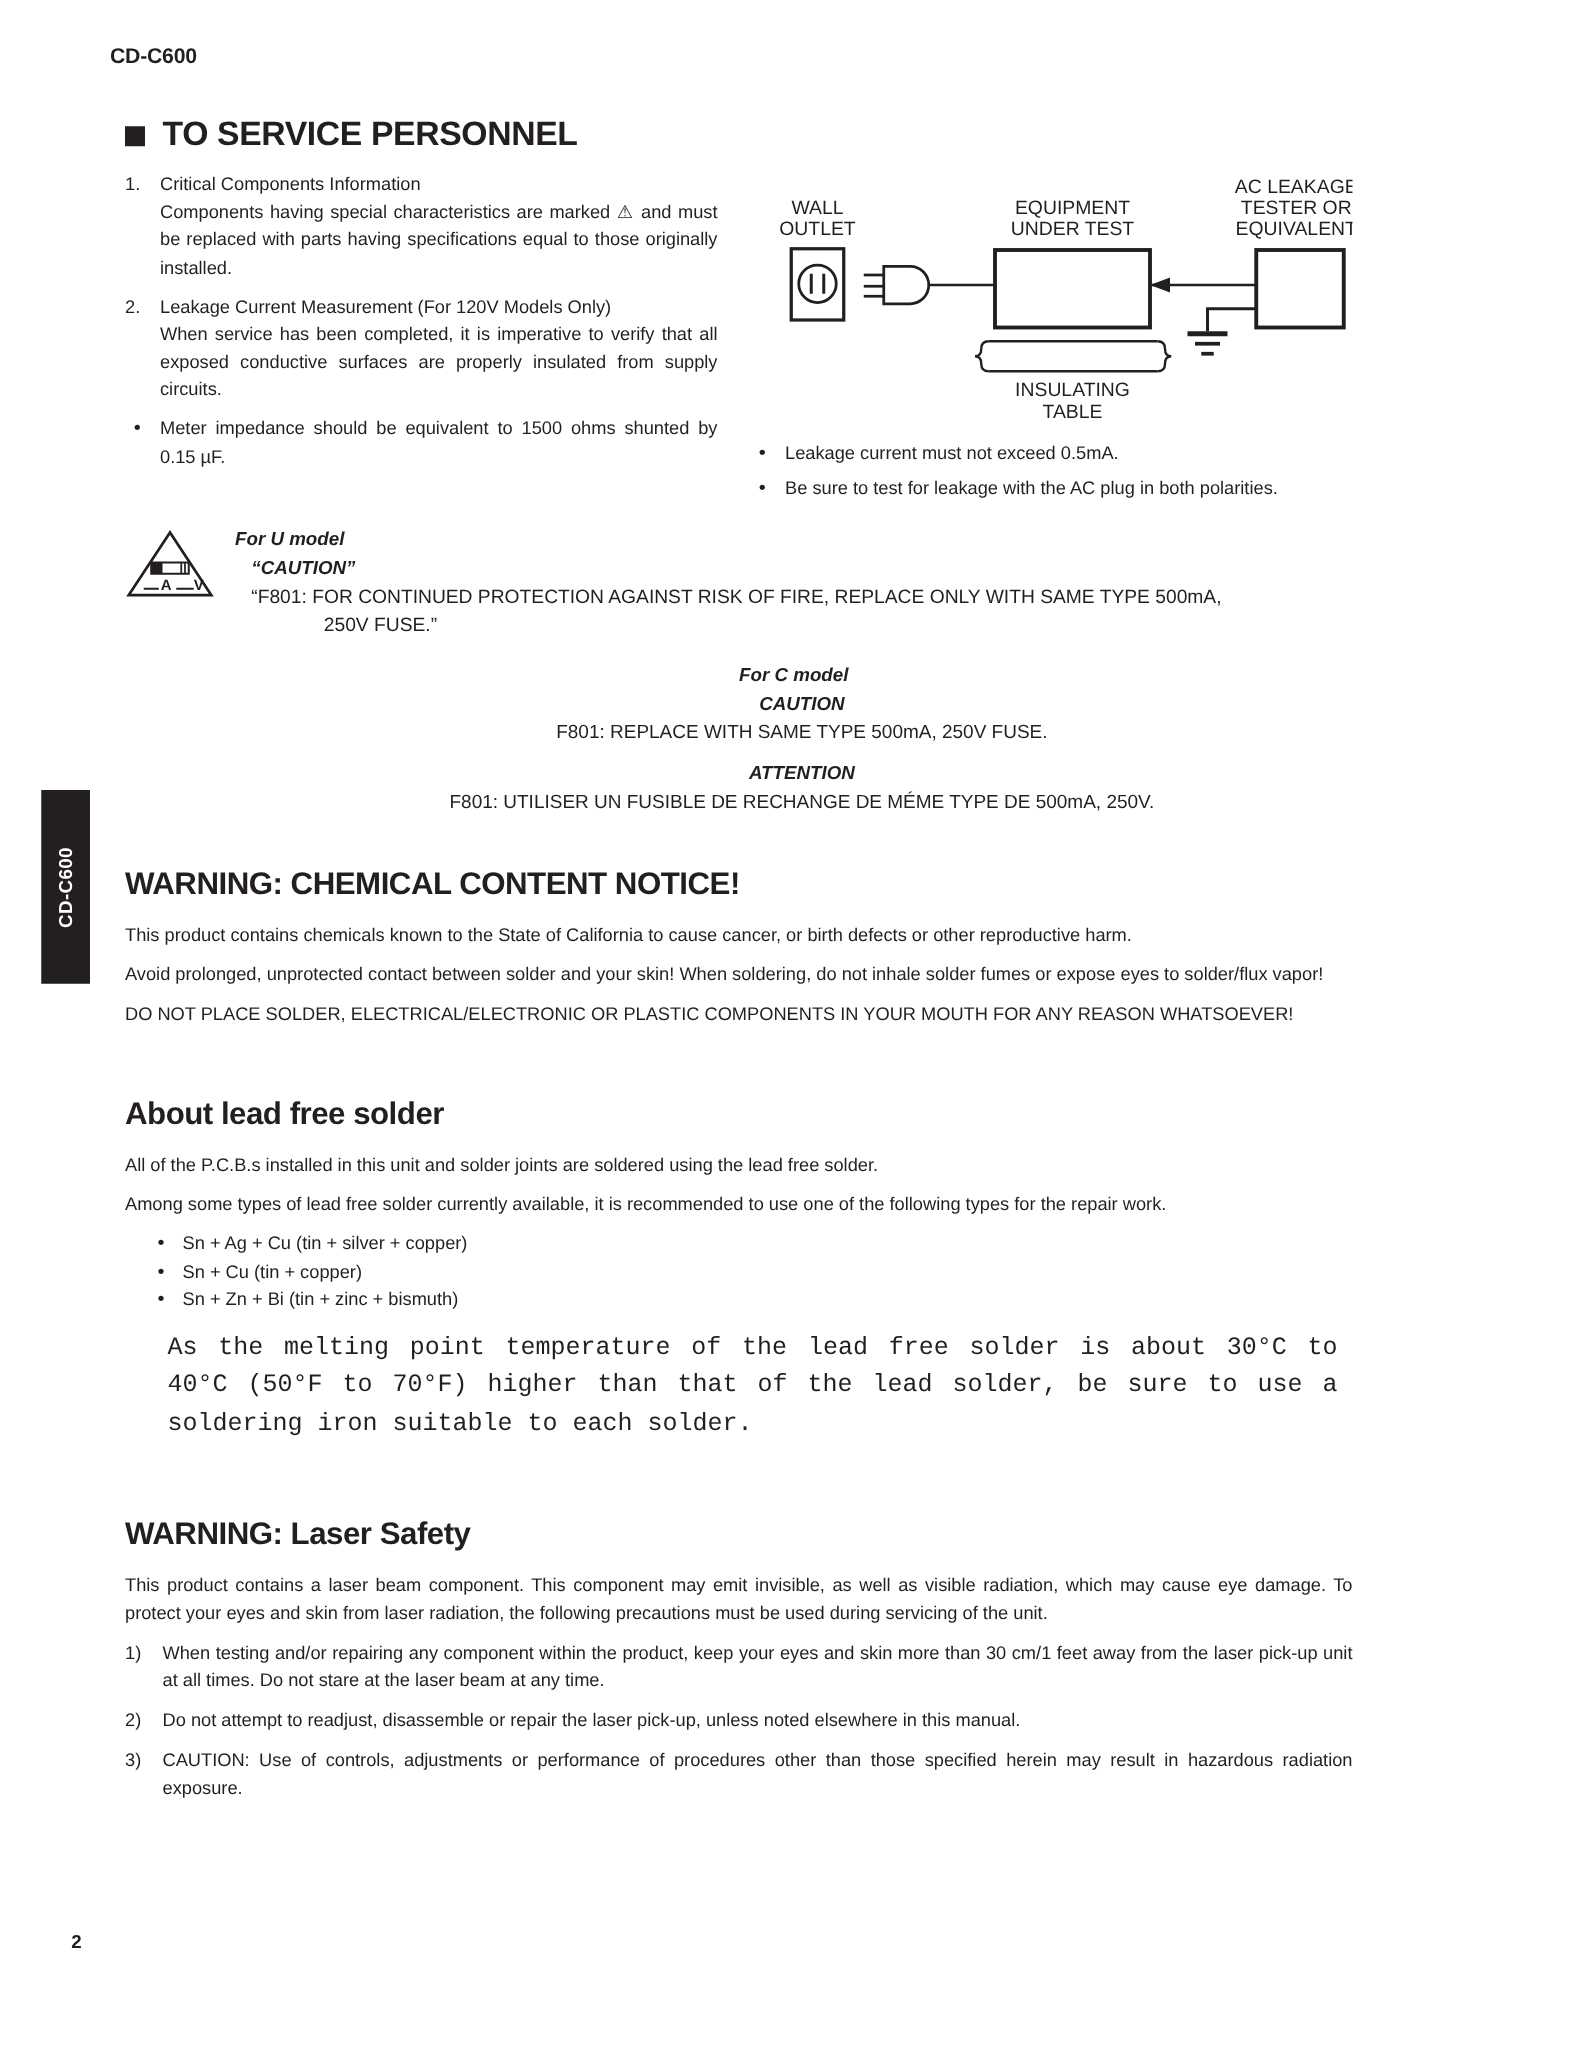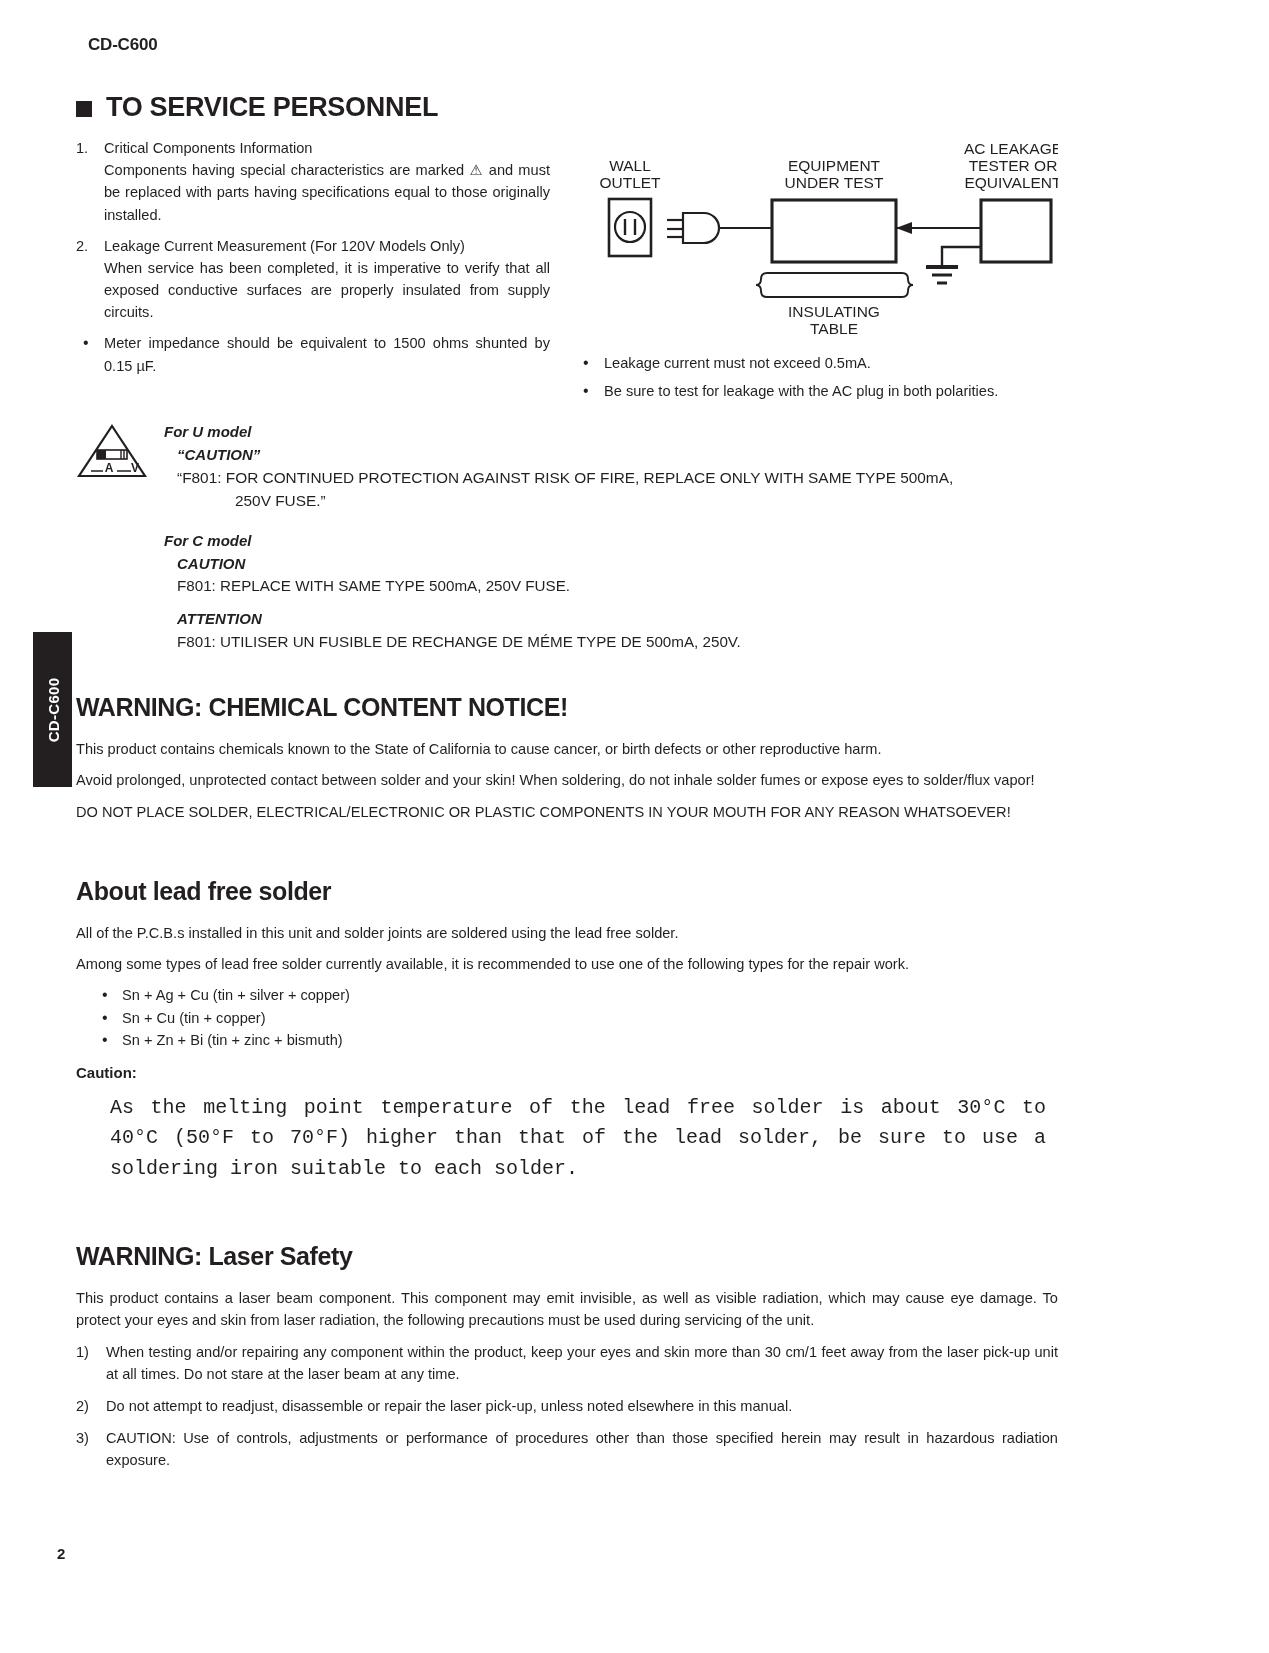--- a/index.html
+++ b/index.html
@@ -57,21 +57,21 @@
     position: absolute;
     left: 57px;
     top: 1545px;
     font-size: 15px;
     font-weight: bold;
   }
 
   
   #content {
     position: absolute;
-    left: 76px;
+    left: 100px;
     top: 92px;
     width: 982px;
   }
 
   
   h1.sec-title {
     font-size: 27px;
     font-weight: bold;
     margin: 0 0 14px 0;
     letter-spacing: -0.3px;
@@ -186,21 +186,21 @@
   .lbl-bold.indent1 { padding-left: 13px; }
   .quote-para {
     font-size: 15.4px;
     line-height: 1.5;
     margin: 0;
     padding-left: 13px;
     text-indent: 0;
   }
   .quote-para .cont { display: block; padding-left: 58px; }
 
-  .c-block { margin-top: 18px; padding-left: 88px; }
+  .c-block { margin-top: 18px; padding-left: 88px; text-align: center; }
   .c-line {
     font-size: 15.2px;
     line-height: 1.5;
     margin: 0;
     padding-left: 13px;
   }
 
   
   .section { margin-top: 40px; }
 
@@ -417,21 +417,20 @@
         <li>
           <span class="marker">•</span>
           <span>Sn + Cu (tin + copper)</span>
         </li>
         <li>
           <span class="marker">•</span>
           <span>Sn + Zn + Bi (tin + zinc + bismuth)</span>
         </li>
       </ul>
 
-      <p class="caution-label">Caution:</p>
       <p class="caution-body">As the melting point temperature of the lead free solder is about 30°C to 40°C (50°F to 70°F) higher than that of the lead solder, be sure to use a soldering iron suitable to each solder.</p>
     </div>
 
     <div class="section" style="margin-top:58px;">
       <h2 class="big-head">WARNING: Laser Safety</h2>
       <p class="body">This product contains a laser beam component. This component may emit invisible, as well as visible radiation, which may cause eye damage. To protect your eyes and skin from laser radiation, the following precautions must be used during servicing of the unit.</p>
 
       <ul class="laser-list">
         <li>
           <span class="marker">1)</span>

